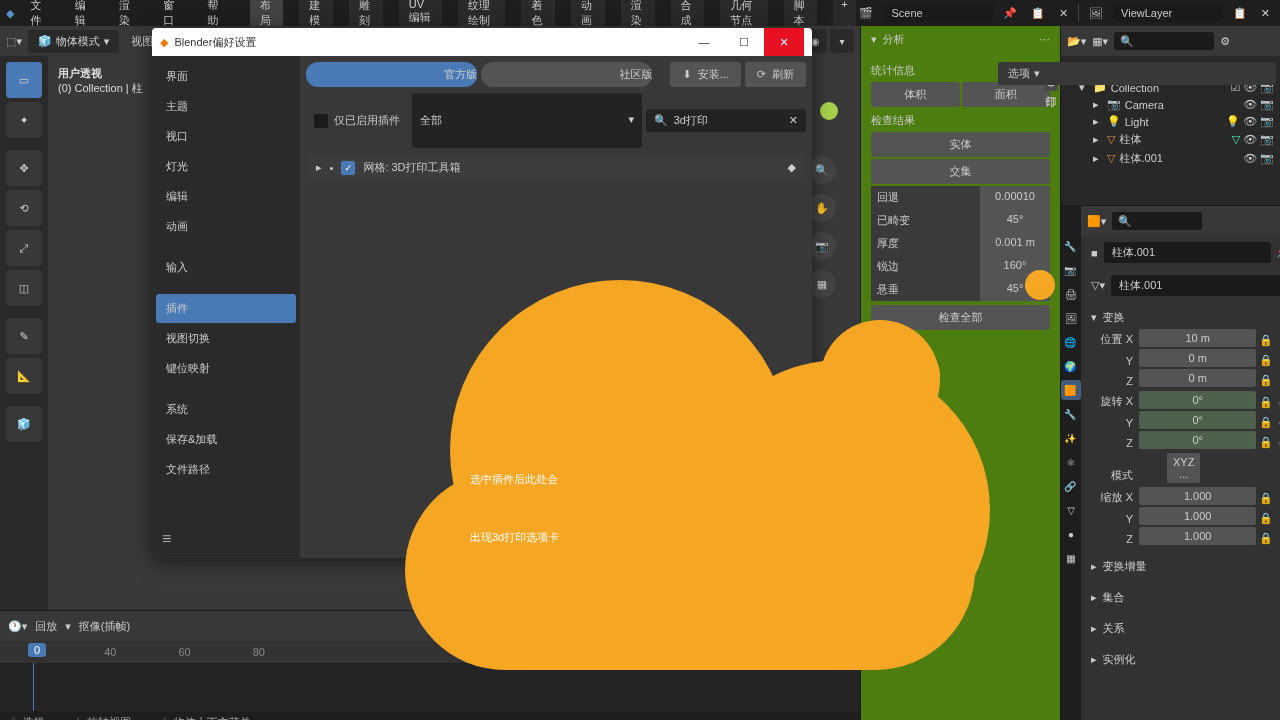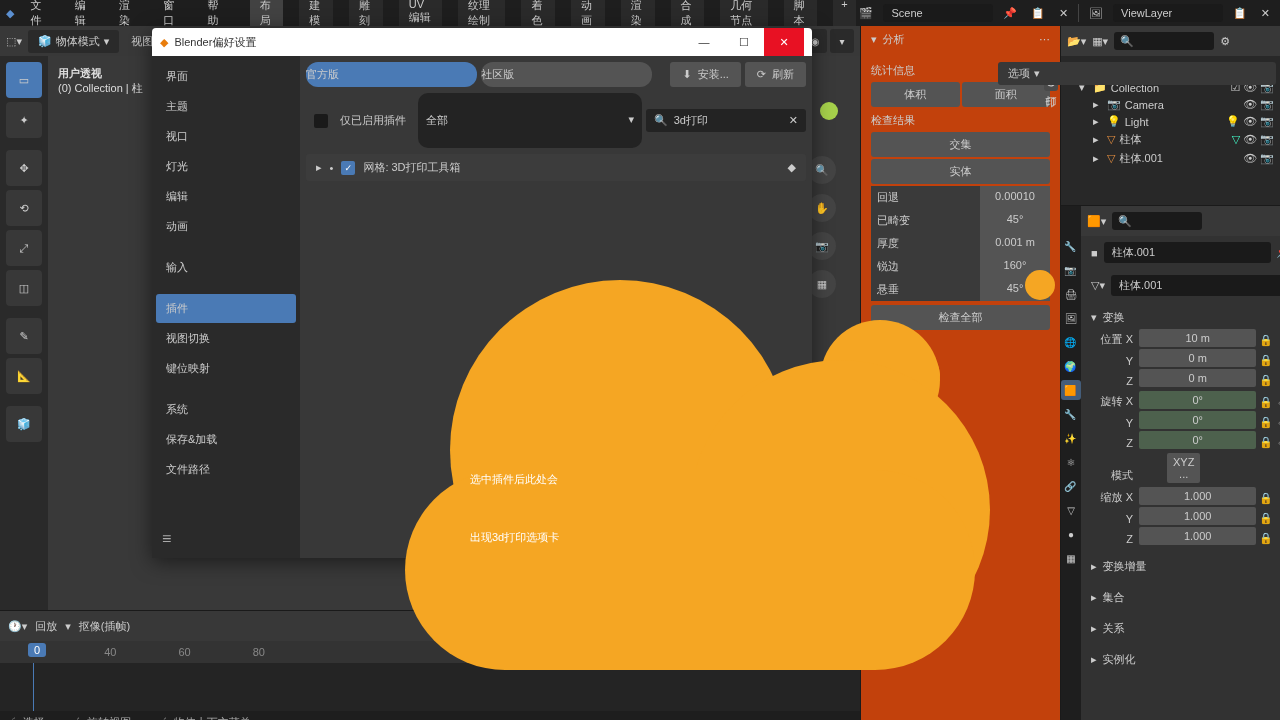--- a/index.html
+++ b/index.html
@@ -46,21 +46,21 @@
 .timeline .tl-head { height: 30px; display: flex; align-items: center; padding: 0 8px; gap: 8px; background: #383838; }
 .timeline .tl-head .right { margin-left: auto; display: flex; align-items: center; gap: 4px; }
 .timeline .tl-head .fbox { background: #1a1a1a; padding: 3px 8px; border-radius: 3px; }
 .timeline .ruler { height: 22px; background: #333; position: relative; display: flex; align-items: center; padding-left: 30px; gap: 62px; }
 .timeline .ruler .tick { color: #888; }
 .timeline .ruler .cur { position: absolute; left: 28px; top: 2px; background: #4a7ab5; color: #fff; padding: 1px 6px; border-radius: 3px; }
 .timeline .track { height: 48px; background: #242424; position: relative; }
 .timeline .track .cursor { position: absolute; left: 33px; top: 0; width: 1px; height: 100%; background: #4a7ab5; }
 .timeline .status { height: 22px; background: #1e1e1e; display: flex; align-items: center; padding: 0 10px; gap: 30px; color: #aaa; }
 .timeline .status .st { display: flex; align-items: center; gap: 6px; }
-.npanel { width: 200px; background: #c2410c; border-left: 1px solid #1a1a1a; display: flex; flex-direction: column; }
+.npanel { width: 200px; background: #4d7c0f; border-left: 1px solid #1a1a1a; display: flex; flex-direction: column; }
 .npanel .hdr { padding: 6px 10px; display: flex; align-items: center; gap: 6px; }
 .npanel .hdr .chev::before { content: '▾'; }
 .npanel .sec { padding: 6px 10px; }
 .npanel .row { display: flex; gap: 2px; margin-bottom: 2px; }
 .npanel .btn { flex: 1; background: #545454; padding: 5px 0; text-align: center; border-radius: 3px; }
 .npanel .lbl { padding: 4px 0; }
 .npanel .table { }
 .npanel .table .trow { display: flex; }
 .npanel .table .trow .tc1 { flex: 1; background: #3a3a3a; padding: 4px 6px; }
 .npanel .table .trow .tc2 { width: 70px; background: #545454; padding: 4px 6px; text-align: center; }
@@ -108,27 +108,27 @@
 .prefs .titlebar .t-btns { margin-left: auto; display: flex; }
 .prefs .titlebar .t-btns .tb { width: 40px; height: 28px; display: flex; align-items: center; justify-content: center; }
 .prefs .titlebar .t-btns .tb.close { background: #e81123; color: #fff; }
 .prefs .body { flex: 1; display: flex; }
 .prefs .sidebar { width: 148px; background: #2a2a2a; padding: 6px 4px; }
 .prefs .sidebar .sb { padding: 7px 10px; border-radius: 3px; margin-bottom: 1px; }
 .prefs .sidebar .sb.active { background: #4a7ab5; }
 .prefs .sidebar .sb.gap { margin-top: 12px; }
 .prefs .content { flex: 1; background: #383838; display: flex; flex-direction: column; }
 .prefs .content .toprow { display: flex; padding: 6px; gap: 4px; align-items: center; }
-.prefs .content .toprow .tab { flex: 1; background: #545454; padding: 5px 0; text-align: left; border-radius: 12px; }
+.prefs .content .toprow .tab { flex: 1; background: #545454; padding: 5px 0; text-align: right; border-radius: 12px; }
 .prefs .content .toprow .tab.active { background: #4a7ab5; }
 .prefs .content .toprow .btn { background: #545454; padding: 5px 12px; border-radius: 3px; display: flex; align-items: center; gap: 6px; }
 .prefs .content .filter { display: flex; padding: 0 6px 6px; gap: 4px; align-items: center; }
-.prefs .content .filter .chk { display: flex; align-items: center; gap: 12px; padding: 4px 8px; }
+.prefs .content .filter .chk { display: flex; align-items: center; gap: 6px; padding: 4px 8px; }
 .prefs .content .filter .chk .cb { width: 14px; height: 14px; background: #1a1a1a; border-radius: 2px; }
-.prefs .content .filter .sel { flex: 1; background: #232323; padding: 20px 8px; border-radius: 10px; display: flex; }
+.prefs .content .filter .sel { flex: 1; background: #232323; padding: 20px 8px; border-radius: 3px; display: flex; }
 .prefs .content .filter .sel .dd { margin-left: auto; }
 .prefs .content .filter .search { width: 160px; background: #232323; padding: 4px 8px; border-radius: 3px; display: flex; align-items: center; gap: 6px; }
 .prefs .content .addon-row { display: flex; align-items: center; padding: 6px 10px; gap: 8px; background: #3c3c3c; margin: 0 6px; border-radius: 3px; }
 .prefs .content .addon-row .exp { }
 .prefs .content .addon-row .chk { width: 14px; height: 14px; background: #4a7ab5; border-radius: 2px; display: flex; align-items: center; justify-content: center; color: #fff; font-size: 9px; }
 .prefs .content .addon-row .bico { margin-left: auto; }
 .prefs .ham { position: absolute; bottom: 10px; left: 10px; font-size: 16px; color: #aaa; }
 
 
 .cloud { position: absolute; top: 280px; left: 390px; width: 620px; height: 400px; z-index: 200; }
@@ -292,24 +292,24 @@
         <span style="margin-left:auto;">⋯</span>
       </div>
     <div class="sec">
       <div class="lbl">统计信息</div>
       <div class="row">
         <div class="btn">体积</div>
         <div class="btn">面积</div>
       </div>
       <div class="lbl">检查结果</div>
       <div class="row">
+          <div class="btn">实体</div>
+        </div>
+      <div class="row">
           <div class="btn">交集</div>
-        </div>
-      <div class="row">
-          <div class="btn">实体</div>
         </div>
       <div class="table">
         <div class="trow">
             <div class="tc1">回退</div>
             <div class="tc2">0.00010</div>
           </div>
         <div class="trow">
             <div class="tc1">已畸变</div>
             <div class="tc2">45°</div>
           </div>

